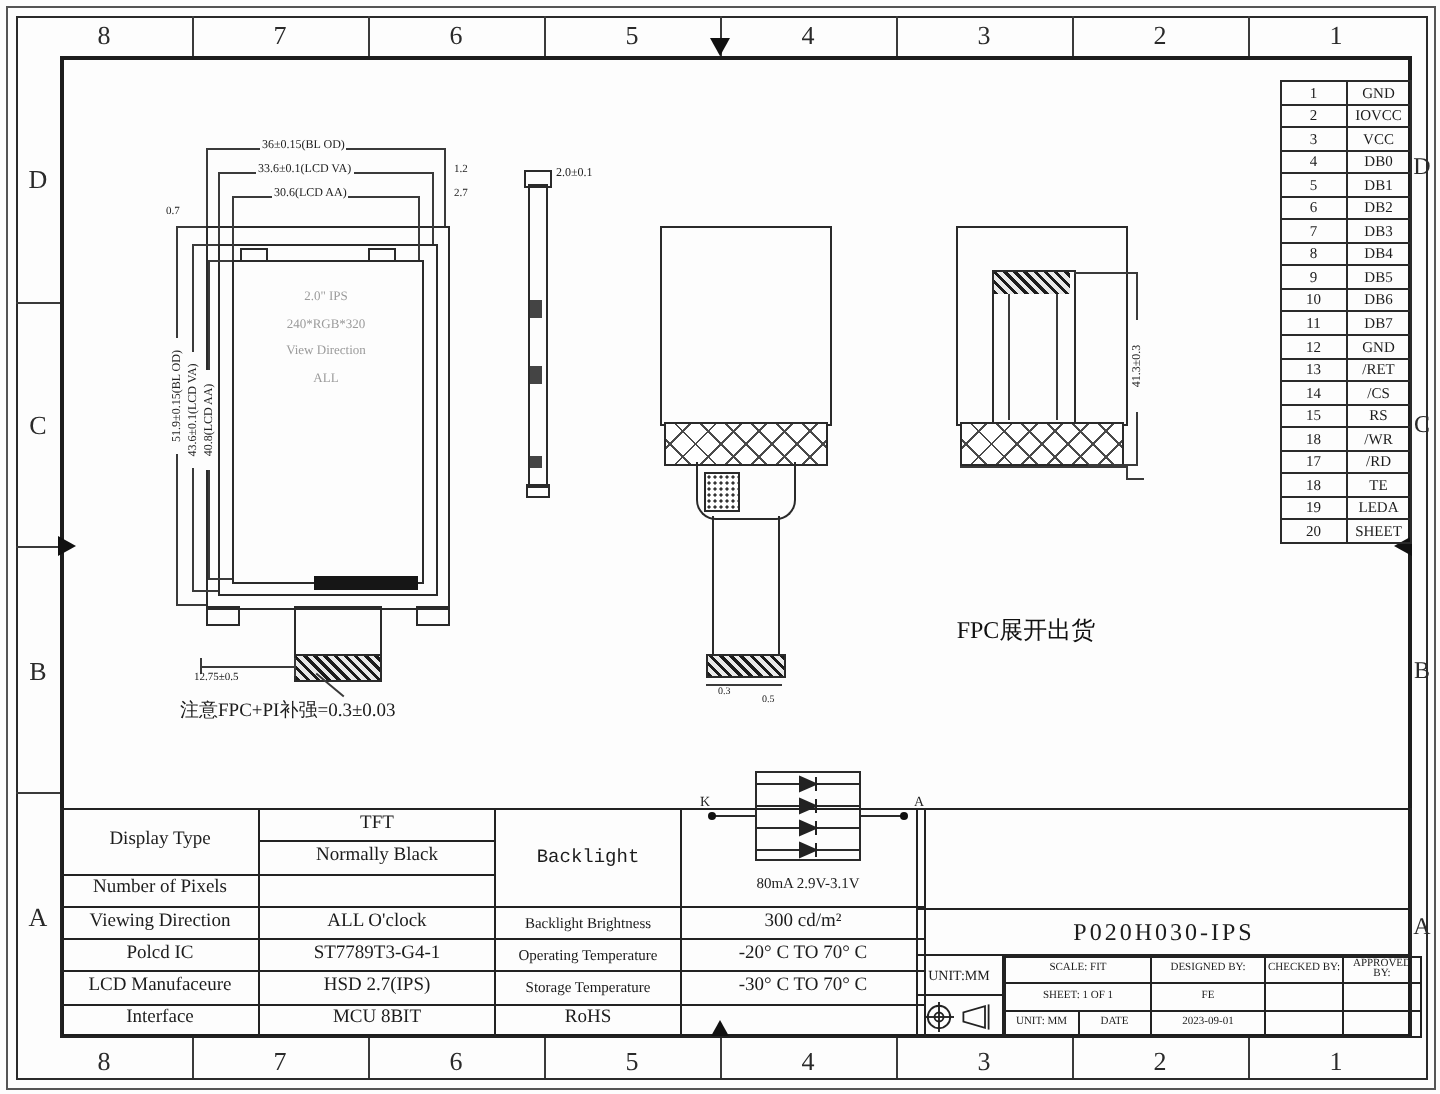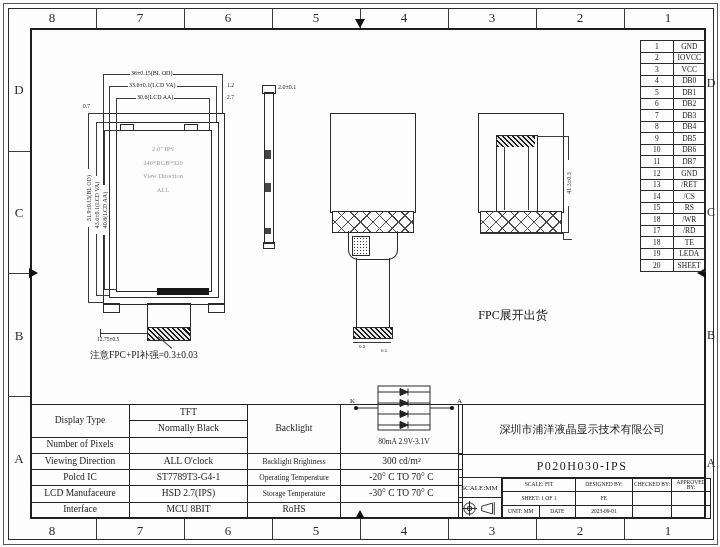--- a/index.html
+++ b/index.html
@@ -282,21 +282,21 @@
   </svg>
   <span class="lbl" style="left:349px;top:398px;font-size:7px;background:transparent;">K</span>
   <span class="lbl" style="left:456px;top:398px;font-size:7px;background:transparent;">A</span>
   <div class="abs" style="left:346px;top:437px;width:116px;text-align:center;font-size:7.5px;">80mA  2.9V-3.1V</div>
 
   <table class="spec">
     <tbody>
         <tr>
       <td style="width:98px;" rowspan="2">Display Type</td>
       <td style="width:117px;">TFT</td>
-      <td style="width:92px;" rowspan="3">Backlight</td>
+      <td style="width:92px;font-family:Liberation Mono, monospace;" rowspan="3">Backlight</td>
       <td style="width:121px;" rowspan="3"></td>
     </tr>
     <tr>
           <td>Normally Black</td>
         </tr>
     <tr>
       <td style="border-right:1px solid #222;">Number of Pixels</td>
     </tr>
     <tr>
       <td>Viewing Direction</td>
@@ -321,24 +321,23 @@
       <td>MCU 8BIT</td>
       <td>RoHS</td>
       <td></td>
     </tr>
   </tbody>
     </table>
 
 
   <div class="tb" style="left:458px;top:404px;width:248px;height:115px;border-width:1.5px;"></div>
   <div class="abs" style="left:458px;top:404px;width:248px;height:51px;border-bottom:1px solid #222;box-sizing:border-box;display:flex;align-items:center;justify-content:center;gap:5px;">
-    <span style="font-size:11px;">深圳市浦洋液晶显示技术有限公司</span>
   </div>
   <div class="abs" style="left:458px;top:455px;width:248px;height:23px;border-bottom:1px solid #222;box-sizing:border-box;display:flex;align-items:center;justify-content:center;font-size:12px;letter-spacing:1.5px;">P020H030-IPS</div>
-  <div class="abs" style="left:458px;top:478px;width:44px;height:20px;border-right:1px solid #222;border-bottom:1px solid #222;box-sizing:border-box;display:flex;align-items:center;justify-content:center;font-size:7px;">SCALE:MM</div>
+  <div class="abs" style="left:458px;top:478px;width:44px;height:20px;border-right:1px solid #222;border-bottom:1px solid #222;box-sizing:border-box;display:flex;align-items:center;justify-content:center;font-size:7px;">UNIT:MM</div>
   <div class="abs" style="left:458px;top:498px;width:44px;height:21px;border-right:1px solid #222;box-sizing:border-box;display:flex;align-items:center;justify-content:center;gap:2px;">
     <svg width="15" height="15" viewBox="0 0 16 16">
       <circle cx="8" cy="8" r="6" fill="none" stroke="#222"></circle>
       <circle cx="8" cy="8" r="2.4" fill="none" stroke="#222"></circle>
       <line x1="0" y1="8" x2="16" y2="8" stroke="#222"></line>
       <line x1="8" y1="0" x2="8" y2="16" stroke="#222"></line>
     </svg>
     <svg width="18" height="13" viewBox="0 0 20 14">
       <polygon points="15,1 15,13 3,9.5 3,4.5" fill="none" stroke="#222"></polygon>
       <line x1="17" y1="0" x2="17" y2="14" stroke="#222"></line>

